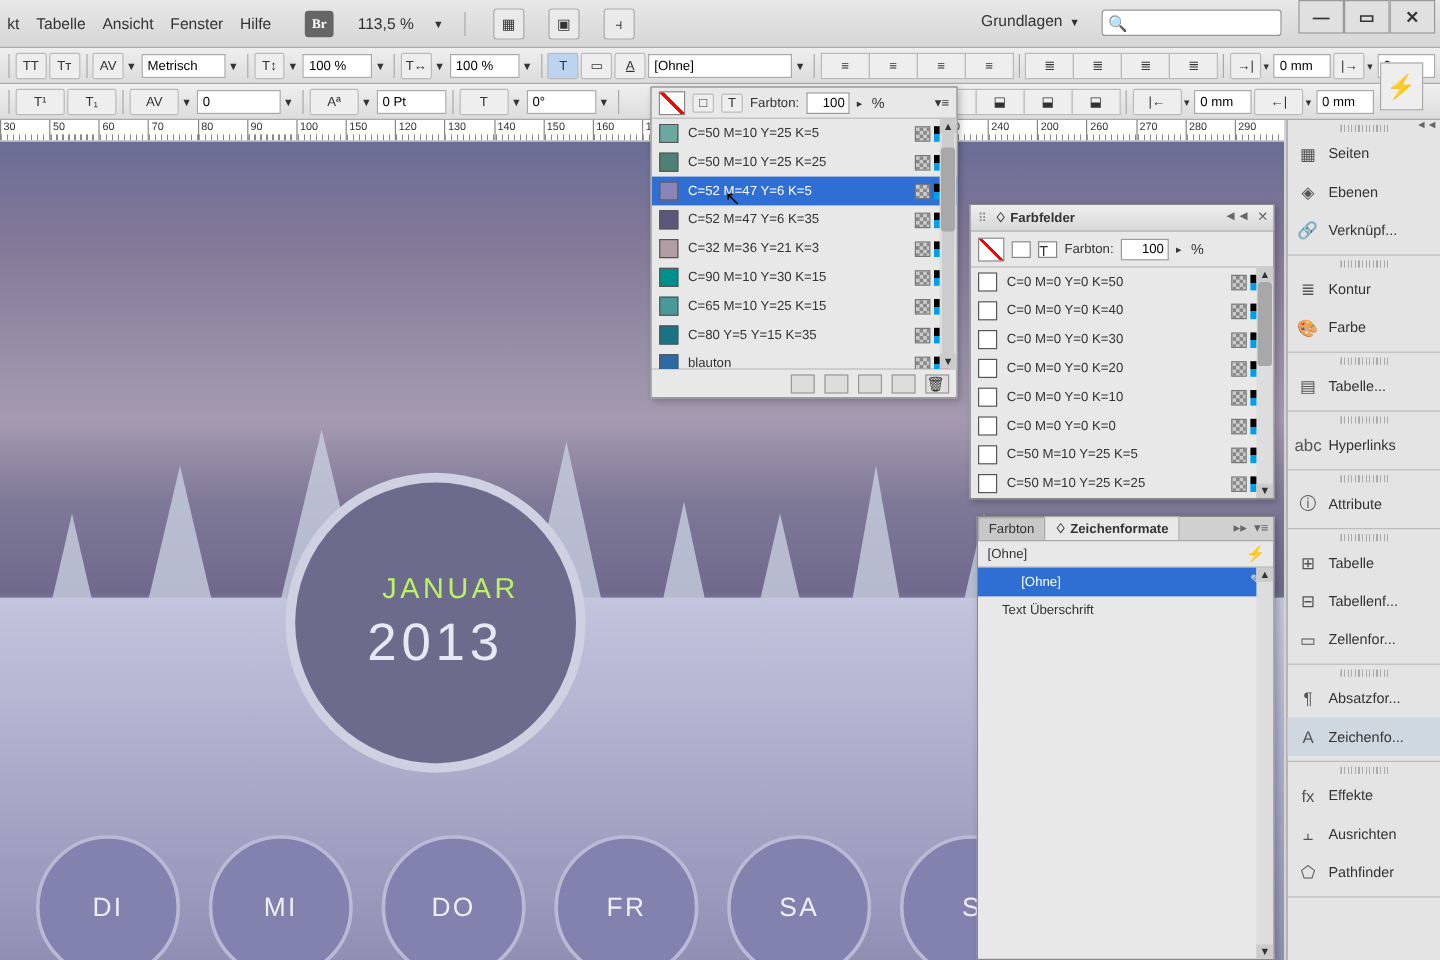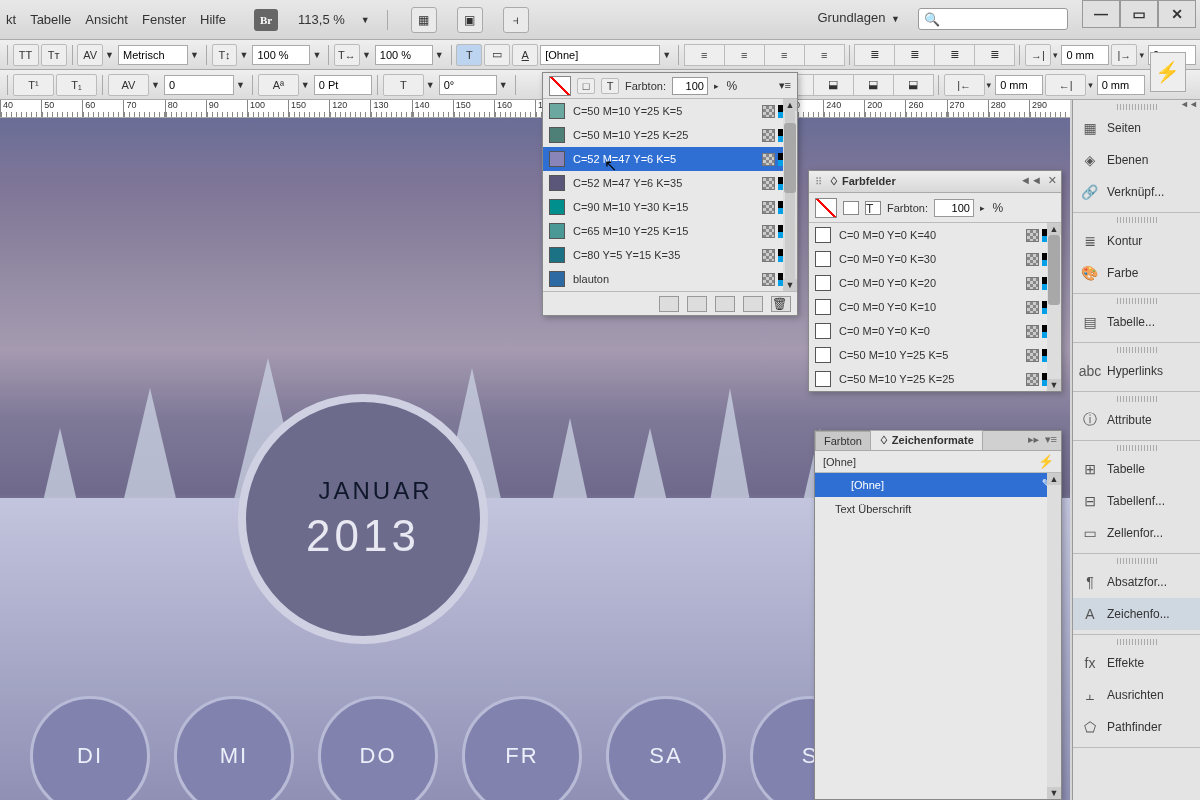--- a/index.html
+++ b/index.html
@@ -39,21 +39,21 @@
   
   .canvas { position:absolute; left:0; top:118px; width:1070px; height:682px; overflow:hidden; }
   .photo { width:100%; height:100%; background:linear-gradient(180deg,#6a6d96 0%,#7f7698 10%,#8b829e 18%,#9890a8 26%,#a59ab0 34%,#7f7998 44%,#6f6a8c 55%,#a6a5c3 62%,#9d9dbf 100%); position:relative; }
   .trees { position:absolute; left:0; right:0; top:240px; height:200px; }
   .tree { position:absolute; bottom:0; width:0; height:0; border-left:30px solid transparent; border-right:30px solid transparent; border-bottom:130px solid rgba(200,206,224,0.8); }
   .tree.t1{left:30px;} .tree.t2{left:110px; border-bottom-width:170px; border-left-width:40px; border-right-width:40px;} .tree.t3{left:220px; border-bottom-width:200px; border-left-width:48px; border-right-width:48px;}
   .tree.t4{left:340px; border-bottom-width:160px;} .tree.t5{left:430px; border-bottom-width:190px; border-left-width:42px; border-right-width:42px;} .tree.t6{left:540px; border-bottom-width:140px;}
   .tree.t7{left:620px;} .tree.t8{left:700px; border-bottom-width:170px;} .tree.t9{left:790px;}
   .snow { position:absolute; left:0; right:0; top:380px; bottom:0; background:linear-gradient(#c3c5de,#8f90b4); }
   .big-circle { position:absolute; left:238px; top:276px; width:250px; height:250px; border-radius:50%; background:#6c6b8c; border:8px solid #cfd0e2; display:flex; flex-direction:column; align-items:center; justify-content:center; }
-  .big-circle .m { font-size:24px; letter-spacing:3px; color:#0f172a; font-weight:300;margin-left:25px; }
+  .big-circle .m { font-size:24px; letter-spacing:3px; color:#bef264; font-weight:300;margin-left:25px; }
   .big-circle .y { font-size:44px; letter-spacing:4px; color:#e8e8f2; font-weight:200; margin-top:6px; }
   .day-row { position:absolute; left:30px; bottom:-16px; display:flex; gap:24px; }
   .day { width:120px; height:120px; border-radius:50%; background:#8183ae; border:3px solid #b8bad6; display:flex; align-items:center; justify-content:center; color:#eceefa; font-size:22px; font-weight:200; letter-spacing:2px; }
 
   
   .color-dd { position:absolute; left:542px; top:72px; width:256px; background:#e8e8e8; border:1px solid #888; box-shadow:2px 2px 6px rgba(0,0,0,0.25); }
   .color-dd .cd-top { height:26px; display:flex; align-items:center; gap:6px; padding:2px 6px; border-bottom:1px solid #bbb; }
   .color-dd .cd-top .sq { width:22px; height:20px; border:1px solid #888; background:#fff; position:relative; }
   .color-dd .cd-top .sq::after { content:""; position:absolute; left:0; right:0; top:0; bottom:0; background:linear-gradient(45deg,transparent 45%,red 45%,red 55%,transparent 55%); }
   .color-dd .cd-top .lbl { font-size:11px; }
@@ -228,21 +228,21 @@
   <span class="cb-dd">▾</span>
   <input class="cb-input cb-num" value="0 mm" style="">
   <div class="cb-btn">←|</div>
   <span class="cb-dd">▾</span>
   <input class="cb-input cb-num" value="0 mm" style="">
 </div>
 
 <div class="lightning">⚡</div>
 
 <div class="ruler" id="ruler">
-    <div class="tick">40</div>
+    <div class="tick">30</div>
     <div class="tick">50</div>
     <div class="tick">60</div>
     <div class="tick">70</div>
     <div class="tick">80</div>
     <div class="tick">90</div>
     <div class="tick">100</div>
     <div class="tick">150</div>
     <div class="tick">120</div>
     <div class="tick">130</div>
     <div class="tick">140</div>
@@ -330,20 +330,28 @@
       </div>
       <div class="cd-row">
         <span class="sw" style="background:#5b577a"></span>
         <span class="name">C=52 M=47 Y=6 K=35</span>
         <span class="ic">
           <span class="ic-grid"></span>
           <span class="ic-cmyk"></span>
         </span>
       </div>
       <div class="cd-row">
+        <span class="sw" style="background:#b09ea4"></span>
+        <span class="name">C=32 M=36 Y=21 K=3</span>
+        <span class="ic">
+          <span class="ic-grid"></span>
+          <span class="ic-cmyk"></span>
+        </span>
+      </div>
+      <div class="cd-row">
         <span class="sw" style="background:#008f8c"></span>
         <span class="name">C=90 M=10 Y=30 K=15</span>
         <span class="ic">
           <span class="ic-grid"></span>
           <span class="ic-cmyk"></span>
         </span>
       </div>
       <div class="cd-row">
         <span class="sw" style="background:#4a9997"></span>
         <span class="name">C=65 M=10 Y=25 K=15</span>
@@ -399,20 +407,28 @@
     <div class="sm"></div>
     <div class="sm">T</div>
     <span class="lbl">Farbton:</span>
     <input class="fval" value="100" style="">
     <span class="cb-dd">▸</span>
     <span>%</span>
   </div>
   <div class="ff-list" id="fflist">
       <div class="cd-row">
         <span class="sw"></span>
+        <span class="name">C=0 M=0 Y=0 K=50</span>
+        <span class="ic">
+          <span class="ic-grid"></span>
+          <span class="ic-cmyk"></span>
+        </span>
+      </div>
+      <div class="cd-row">
+        <span class="sw"></span>
         <span class="name">C=0 M=0 Y=0 K=40</span>
         <span class="ic">
           <span class="ic-grid"></span>
           <span class="ic-cmyk"></span>
         </span>
       </div>
       <div class="cd-row">
         <span class="sw"></span>
         <span class="name">C=0 M=0 Y=0 K=30</span>
         <span class="ic">

